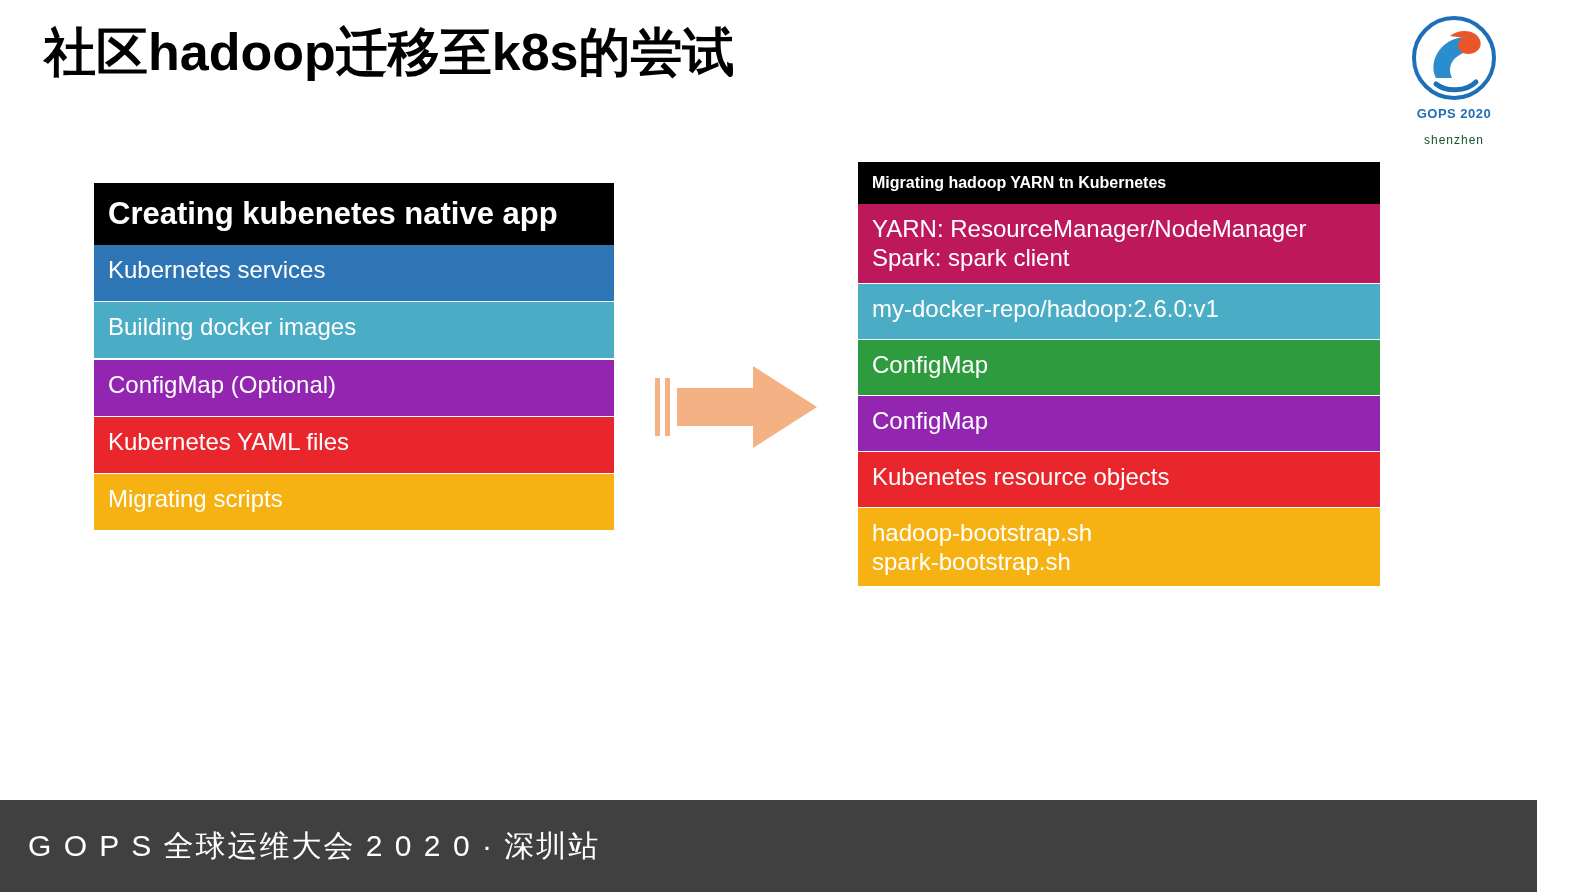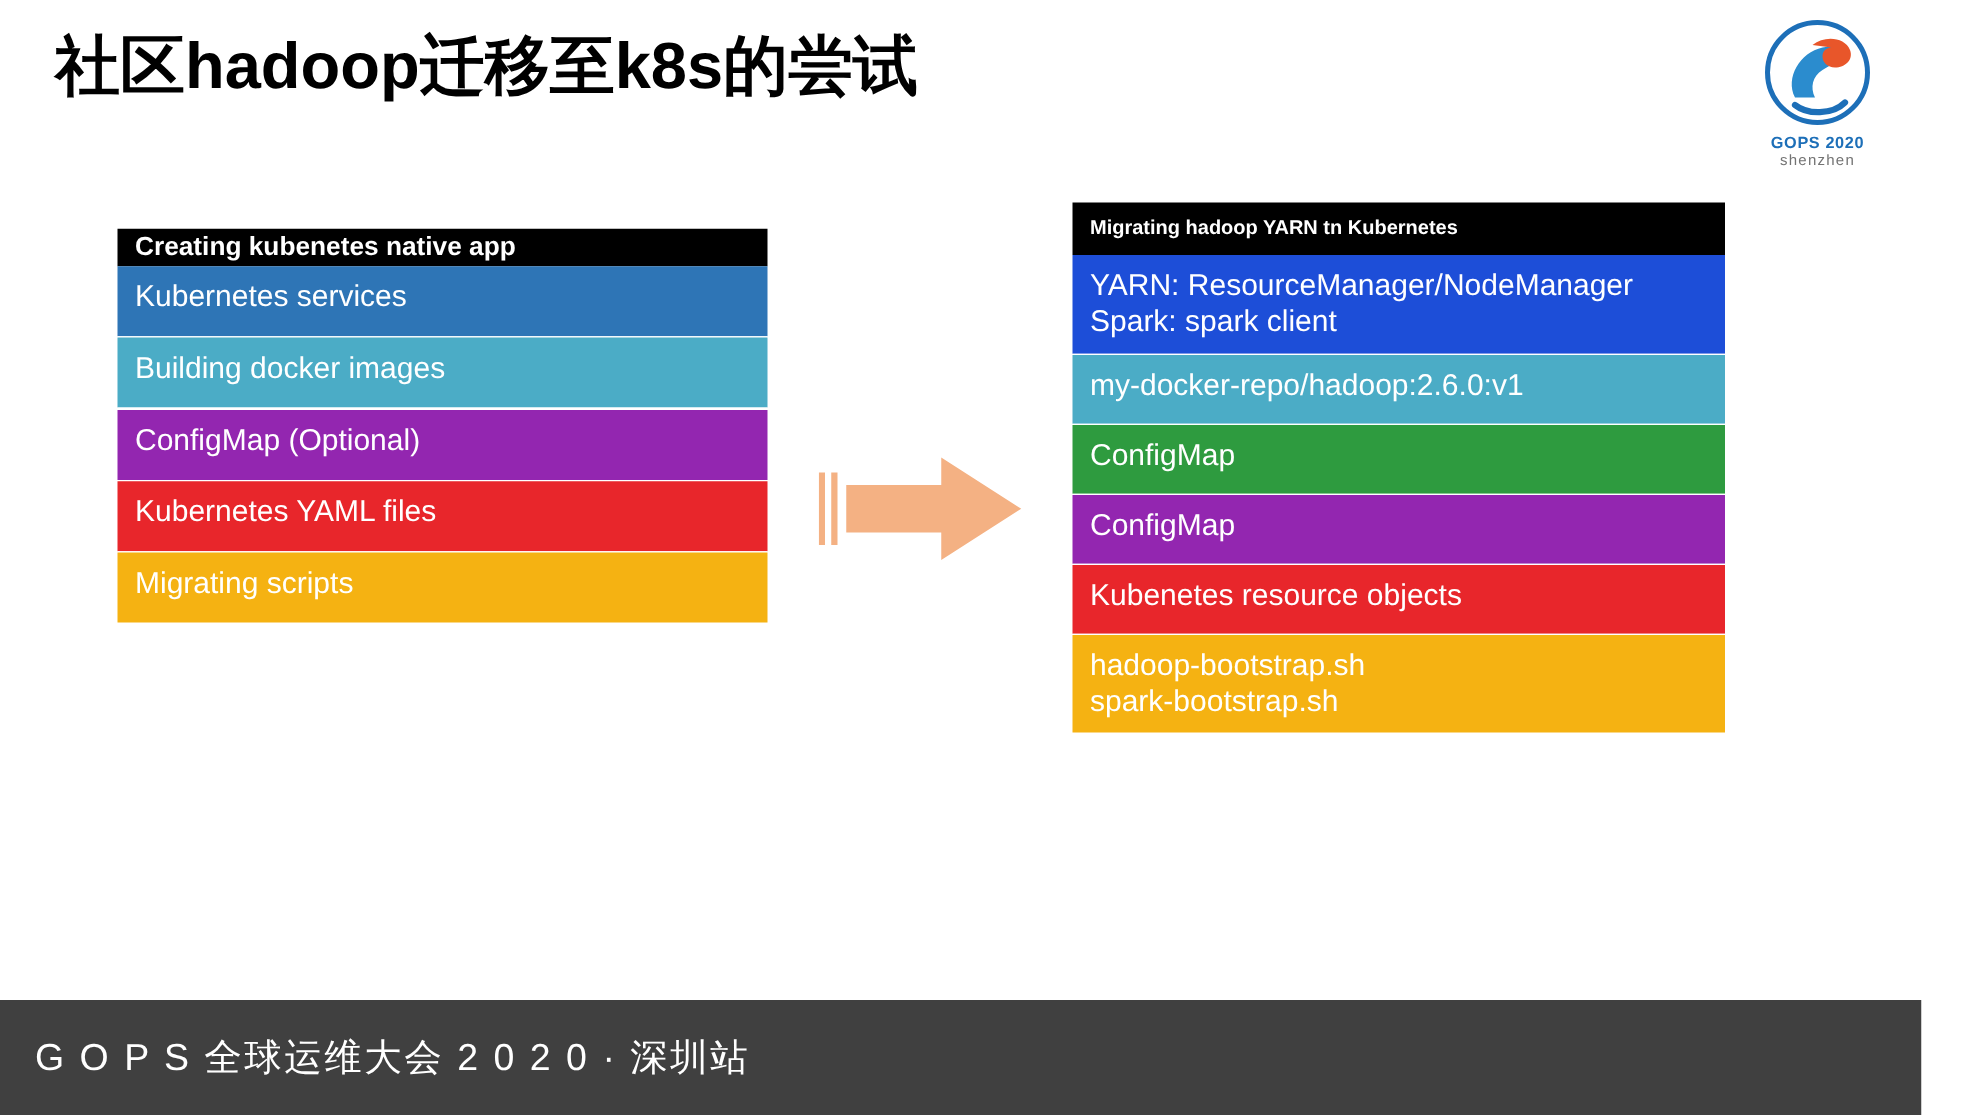--- a/index.html
+++ b/index.html
@@ -45,38 +45,38 @@
     text-align: center;
     font-size: 13px;
     font-weight: bold;
     color: #1d6fb8;
     letter-spacing: 0.5px;
     margin-top: -2px;
   }
   .logo-sub {
     text-align: center;
     font-size: 12px;
-    color: #737373;
+    color: #14532d;
     letter-spacing: 1px;
-    margin-top: 0;
+    margin-top: 12px;
   }
 
   
   .col {
     position: absolute;
   }
   .col-left { left: 94px; top: 183px; width: 520px; }
   .col-right { left: 858px; top: 162px; width: 522px; }
 
   .col-header {
     background: #000000;
     color: #ffffff;
-    font-size: 21px;
+    font-size: 31px;
     font-weight: bold;
-    padding: 3px 14px;
+    padding: 13px 14px;
     box-sizing: border-box;
   }
   .col-right .col-header {
     font-size: 16px;
     padding: 12px 14px;
   }
   .row {
     color: #ffffff;
     font-size: 24px;
     box-sizing: border-box;
@@ -163,21 +163,21 @@
   <div class="arrow">
     <svg width="170" height="100" viewBox="0 0 170 100">
       <rect x="0" y="20" width="5" height="58" fill="#F4B183"></rect>
       <rect x="10" y="20" width="5" height="58" fill="#F4B183"></rect>
       <path d="M22 30 H98 V8 L162 49 L98 90 V68 H22 Z" fill="#F4B183"></path>
     </svg>
   </div>
 
   <div class="col col-right">
     <div class="col-header">Migrating hadoop YARN tn Kubernetes</div>
-    <div class="row" style="background:#1d4ed8">
+    <div class="row" style="background:#be185d">
       <span class="line">YARN: ResourceManager/NodeManager</span>
       <span class="line">Spark: spark client</span>
     </div>
     <div class="gap-tiny"></div>
     <div class="row" style="background:#4BACC6">
       <span class="line">my-docker-repo/hadoop:2.6.0:v1</span>
     </div>
     <div class="gap-tiny"></div>
     <div class="row" style="background:#2E9B3F">
       <span class="line">ConfigMap</span>

